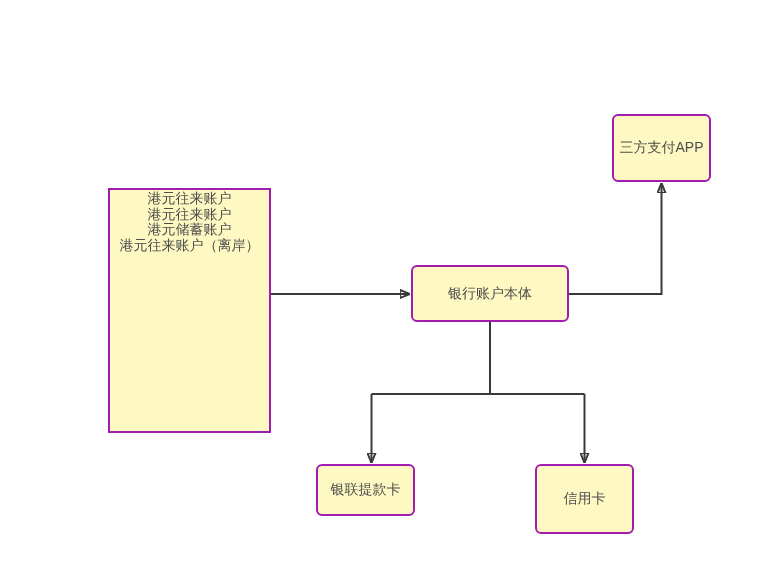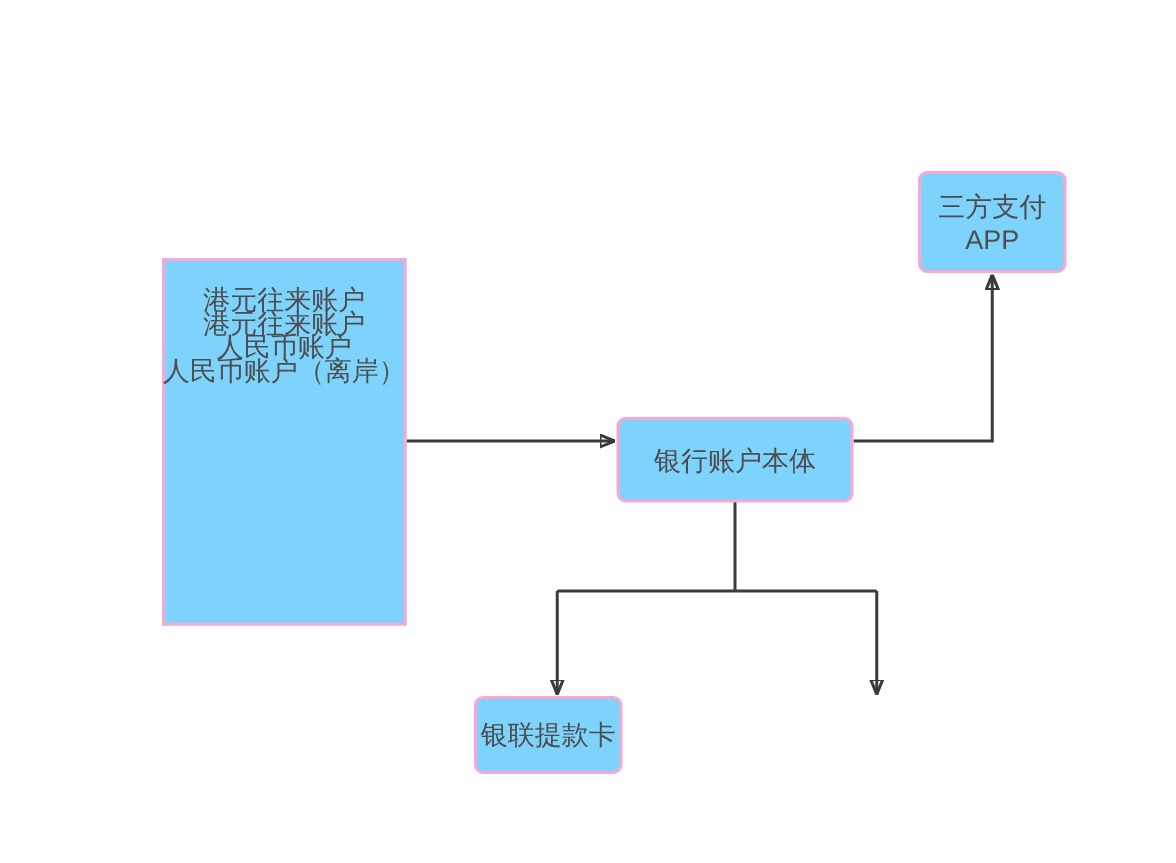--- a/index.html
+++ b/index.html
@@ -18,42 +18,42 @@
     position: absolute; left: 0; top: 0;
     pointer-events: none;
   }
   .connectors path {
     stroke: #3a3a3a;
     stroke-width: 2;
     fill: none;
   }
   .node {
     position: absolute;
-    background: #7dd3fc;
-    border: 2px solid #f9a8d4;
+    background: #fef9c3;
+    border: 2px solid #a21caf;
     box-sizing: border-box;
     color: #4d4d4d;
-    font-size: 18px;
+    font-size: 14px;
     display: flex;
     align-items: center;
     justify-content: center;
     text-align: center;
   }
   .rounded { border-radius: 6px; }
   .node-accounts {
-    left: 108px; top: 172px;
+    left: 108px; top: 188px;
     width: 163px; height: 245px;
     align-items: flex-start;
-    padding-top: 19px;
+    padding-top: 1px;
   }
   .node-accounts .lines {
     line-height: 15.5px;
     white-space: nowrap;
   }
-  .node-bank    { left: 411px; top: 265px; width: 158px; height: 57px; margin-top: 13px; }
+  .node-bank    { left: 411px; top: 265px; width: 158px; height: 57px; }
   .node-app     { left: 612px; top: 114px; width: 99px;  height: 68px; }
   .node-union   { left: 316px; top: 464px; width: 99px;  height: 52px; }
   .node-credit  { left: 535px; top: 464px; width: 99px;  height: 70px; }
 </style>
 </head>
 <body>
 
 <div class="canvas">
 
   <svg class="connectors" width="784" height="575" viewBox="0 0 784 575">
@@ -73,31 +73,34 @@
 
     <path d="M371.5,394 L371.5,463" marker-end="url(#arrow)"></path>
 
     <path d="M584.5,394 L584.5,463" marker-end="url(#arrow)"></path>
   </svg>
 
   <div class="node node-accounts">
     <div class="lines">
       <div>港元往来账户</div>
       <div>港元往来账户</div>
-      <div>人民币账户</div>
-      <div>人民币账户（离岸）</div>
+      <div>港元储蓄账户</div>
+      <div>港元往来账户（离岸）</div>
     </div>
   </div>
 
   <div class="node node-bank rounded">
     <span>银行账户本体</span>
   </div>
 
   <div class="node node-app rounded">
     <span>三方支付APP</span>
   </div>
 
   <div class="node node-union rounded">
     <span>银联提款卡</span>
   </div>
 
+  <div class="node node-credit rounded">
+    <span>信用卡</span>
+  </div>
 
 </div>
 
 </body></html>

